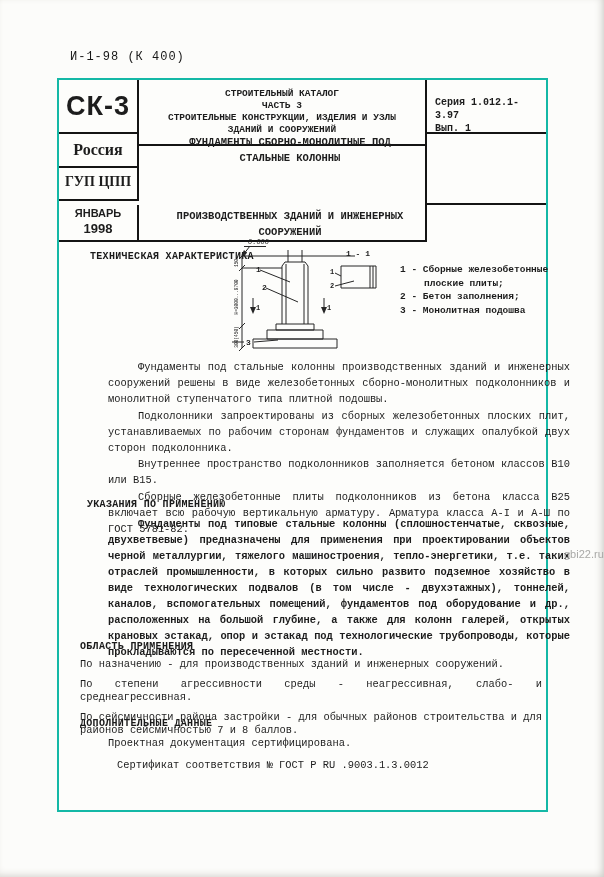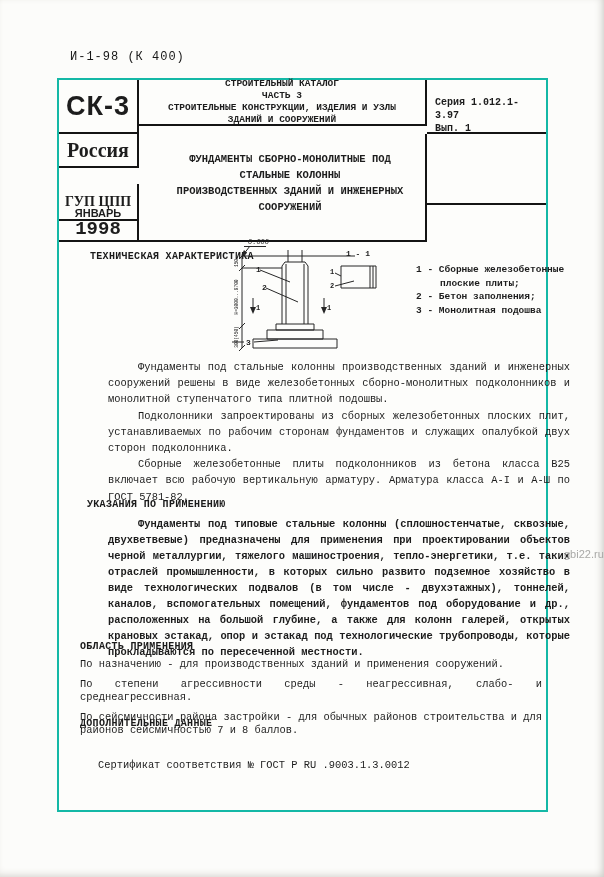--- a/index.html
+++ b/index.html
@@ -18,43 +18,43 @@
   .doc-code{left:70px;top:50px;font-size:12px;letter-spacing:1px;color:#161616;}
   .frame{
     left:57px;top:78px;width:491px;height:734px;
     border:2px solid #14b8a6;box-sizing:border-box;background:#fdfdfb;
   }
   
   .cell{position:absolute;box-sizing:border-box;}
   .bb{border-bottom:2px solid #141414;}
   .br{border-right:2px solid #141414;}
   .c-index{left:0;top:0;width:80px;height:54px;}
-  .c-catalog{left:80px;top:0;width:288px;height:46px;}
+  .c-catalog{left:80px;top:0;width:288px;height:66px;}
   .c-series{left:368px;top:0;width:119px;height:54px;}
   .c-country{left:0;top:54px;width:80px;height:34px;}
-  .c-org{left:0;top:104px;width:80px;height:37px;}
+  .c-org{left:0;top:84px;width:80px;height:37px;}
   .c-month{left:0;top:125px;width:80px;height:37px;}
   .c-subject{left:80px;top:54px;width:288px;height:108px;}
   .c-rightmid{left:368px;top:54px;width:119px;height:71px;}
   .c-pages{left:368px;top:125px;width:119px;height:37px;}
   .center-flex{display:flex;flex-direction:column;align-items:center;justify-content:center;text-align:center;}
   .index-text{font-family:"Liberation Sans",sans-serif;font-weight:bold;font-size:27px;letter-spacing:1px;}
   .catalog-line{font-size:9.5px;font-weight:bold;line-height:12px;letter-spacing:0;}
   .series-cell{font-size:10px;line-height:13px;padding:16px 16px 0 8px;font-weight:bold;}
-  .country-text{font-family:"Liberation Serif",serif;font-weight:bold;font-size:20px;}
+  .country-text{font-family:"Liberation Serif",serif;font-weight:bold;font-size:16px;}
   .org-text{font-family:"Liberation Serif",serif;font-weight:bold;font-size:14px;}
   .month-text{font-family:"Liberation Sans",sans-serif;font-weight:bold;font-size:11px;line-height:13px;}
-  .year-text{font-family:Liberation Mono, monospace;font-weight:bold;font-size:19px;line-height:18px;}
-  .subject-cell{font-size:10.5px;font-weight:bold;line-height:16px;padding:0 10px 8px 26px;}
+  .year-text{font-family:Liberation Sans, sans-serif;font-weight:bold;font-size:13px;line-height:18px;}
+  .subject-cell{font-size:10.5px;font-weight:bold;line-height:16px;padding:0 10px 0 26px;justify-content:space-between;}
   .pages-cell{font-size:10px;line-height:12px;padding:8px 0 0 8px;font-weight:bold;}
   
   .sec-heading{font-size:10px;font-weight:bold;letter-spacing:0.3px;color:#1a1a1a;}
   .body-text{font-size:10.4px;line-height:16.2px;text-align:justify;color:#1c1c1c;margin-left:28px;}
   .para{margin:0;text-indent:30px;}
-  .legend{font-size:9.5px;line-height:13.5px;font-weight:bold;margin-left:16px;}
+  .legend{font-size:9.5px;line-height:13.5px;font-weight:bold;}
   .legend .indent{padding-left:24px;}
   .scope-line{font-size:10.4px;line-height:13.5px;margin-bottom:6px;text-align:justify;}
   .watermark{font-family:"Liberation Sans",sans-serif;font-size:11px;color:#a9a9a7;}
   svg text{font-family:"Liberation Mono",monospace;fill:#1d1d1d;}
   .drawing-svg{left:220px;top:236px;}
 </style>
 </head>
 <body>
 
 <div class="page">
@@ -105,37 +105,39 @@
     <div class="abs legend" style="left:341px;top:183px;width:150px;">
       <div>1 - Сборные железобетонные</div>
       <div class="indent">плоские плиты;</div>
       <div>2 - Бетон заполнения;</div>
       <div>3 - Монолитная подошва</div>
     </div>
 
     <div class="abs body-text" style="left:21px;top:279px;width:462px;">
       <p class="para">Фундаменты под стальные колонны производственных зданий и инженерных сооружений решены в виде железобетонных сборно-монолитных подколонников и монолитной ступенчатого типа плитной подошвы.</p>
       <p class="para">Подколонники запроектированы из сборных железобетонных плоских плит, устанавливаемых по рабочим сторонам фундаментов и служащих опалубкой двух сторон подколонника.</p>
+      <p class="para">Внутреннее пространство подколонников заполняется бетоном классов В10 или В15.</p>
       <p class="para">Сборные железобетонные плиты подколонников из бетона класса В25 включает всю рабочую вертикальную арматуру. Арматура класса А-I и А-Ш по ГОСТ 5781-82.</p>
     </div>
 
     <div class="abs sec-heading" style="left:28px;top:419px;">УКАЗАНИЯ ПО ПРИМЕНЕНИЮ</div>
     <div class="abs body-text" style="left:21px;top:436px;width:462px;line-height:16px;font-weight:bold;">
       <p class="para">Фундаменты под типовые стальные колонны (сплошностенчатые, сквозные, двухветвевые) предназначены для применения при проектировании объектов черной металлургии, тяжелого машиностроения, тепло-энергетики, т.е. таких отраслей промышленности, в которых сильно развито подземное хозяйство в виде технологических подвалов (в том числе - двухэтажных), тоннелей, каналов, вспомогательных помещений, фундаментов под оборудование и др., расположенных на большой глубине, а также для колонн галерей, открытых крановых эстакад, опор и эстакад под технологические трубопроводы, которые прокладываются по пересеченной местности.</p>
     </div>
 
     <div class="abs sec-heading" style="left:21px;top:561px;">ОБЛАСТЬ ПРИМЕНЕНИЯ</div>
     <div class="abs" style="left:21px;top:578px;width:462px;">
-      <div class="scope-line">По назначению - для производственных зданий и применения сооружений.</div>
+      <div class="scope-line">По назначению - для производственных зданий и инженерных сооружений.</div>
       <div class="scope-line">По степени агрессивности среды - неагрессивная, слабо- и среднеагрессивная.</div>
       <div class="scope-line">По сейсмичности района застройки - для обычных районов строительства и для районов сейсмичностью 7 и 8 баллов.</div>
     </div>
 
     <div class="abs sec-heading" style="left:21px;top:638px;text-align:center;">ДОПОЛНИТЕЛЬНЫЕ ДАННЫЕ</div>
-    <div class="abs body-text" style="left:11px;top:677px;width:462px;text-align:left;">Сертификат соответствия  № ГОСТ Р  RU .9003.1.3.0012</div>
+    <div class="abs body-text" style="left:21px;top:655px;width:462px;text-align:left;">Проектная документация сертифицирована.</div>
+    <div class="abs body-text" style="left:30px;top:677px;width:462px;text-align:left;">Сертификат соответствия  № ГОСТ Р  RU .9003.1.3.0012</div>
 
   </div>
 
   <svg class="abs drawing-svg" width="178" height="124" viewBox="0 0 178 124">
     <g stroke="#262626" stroke-width="1" fill="none">
 
       <line x1="30" y1="10" x2="23" y2="19"></line>
       <polygon points="21,20 27,17 24,14" fill="#262626" stroke="none"></polygon>
       <line x1="24" y1="10.5" x2="46" y2="10.5"></line>
 

